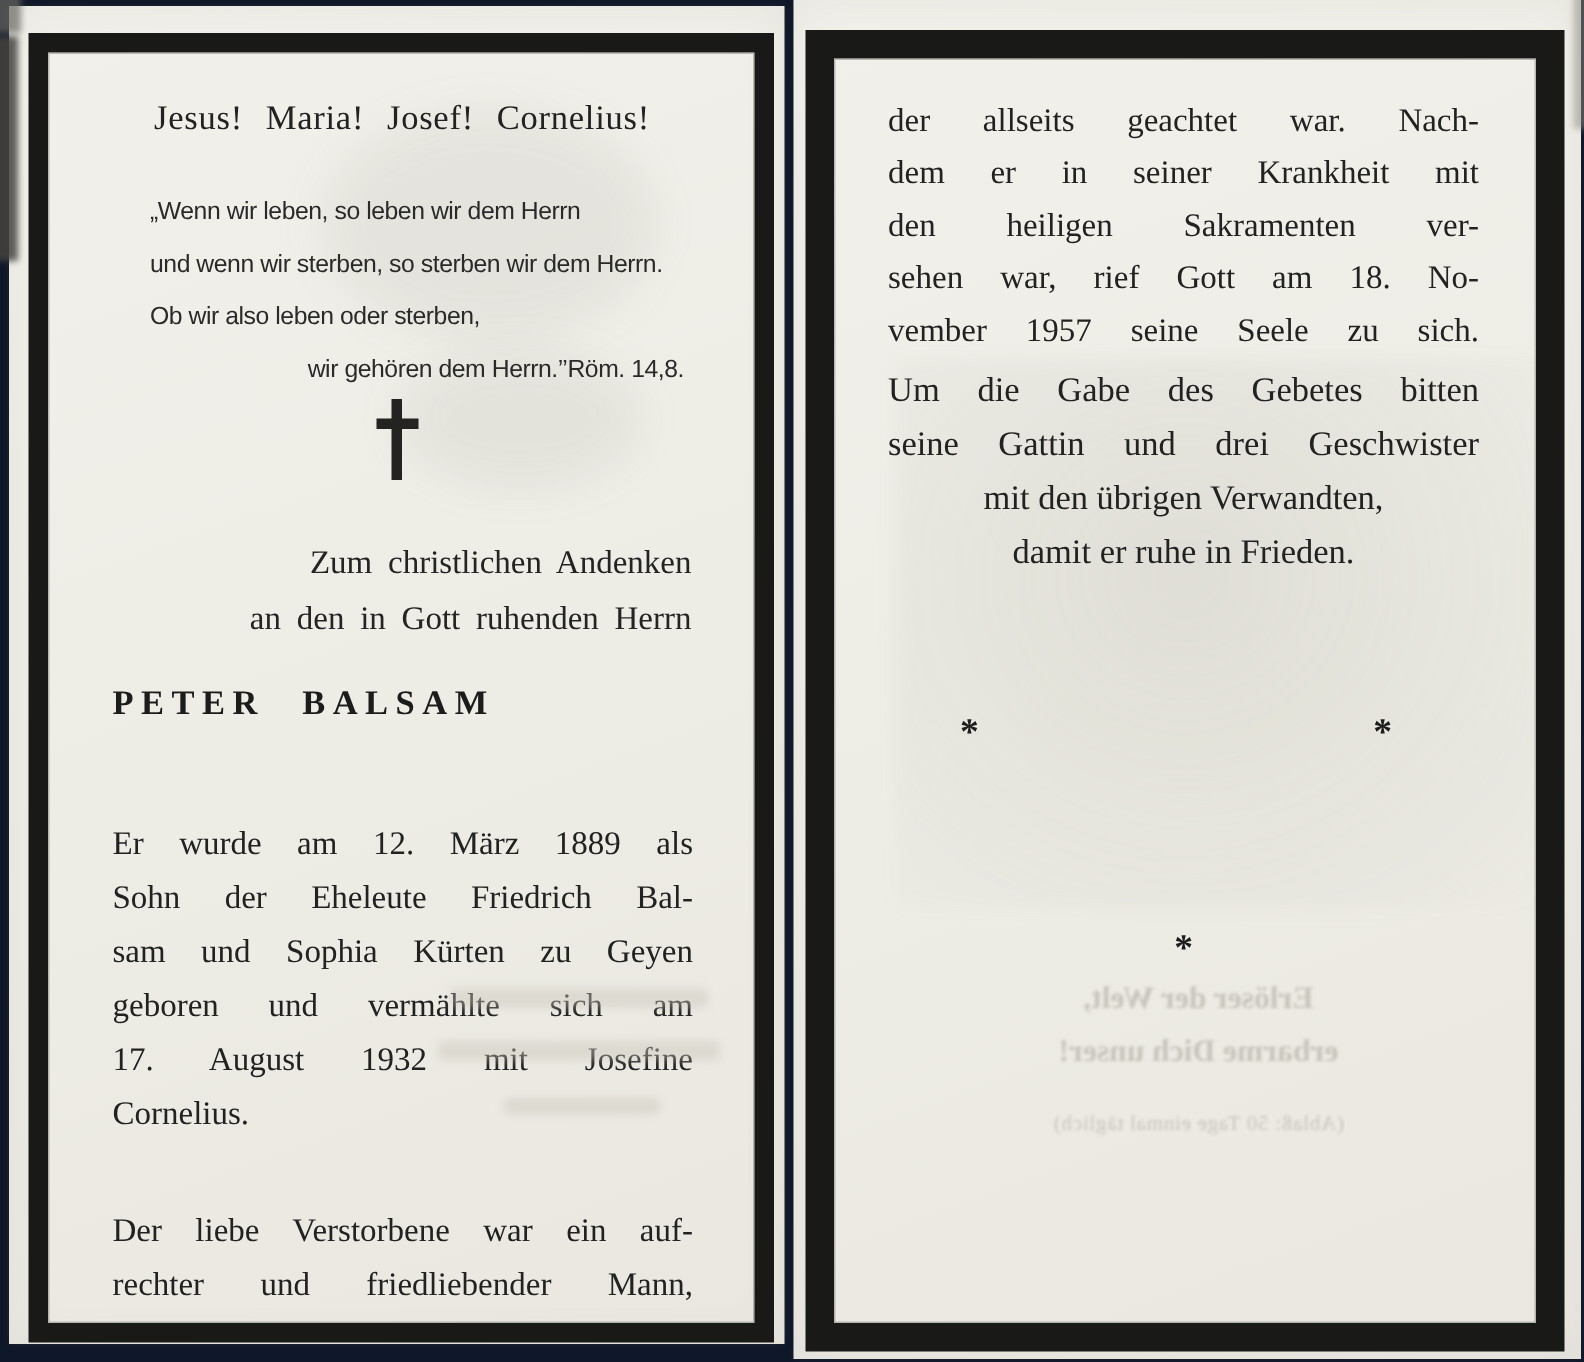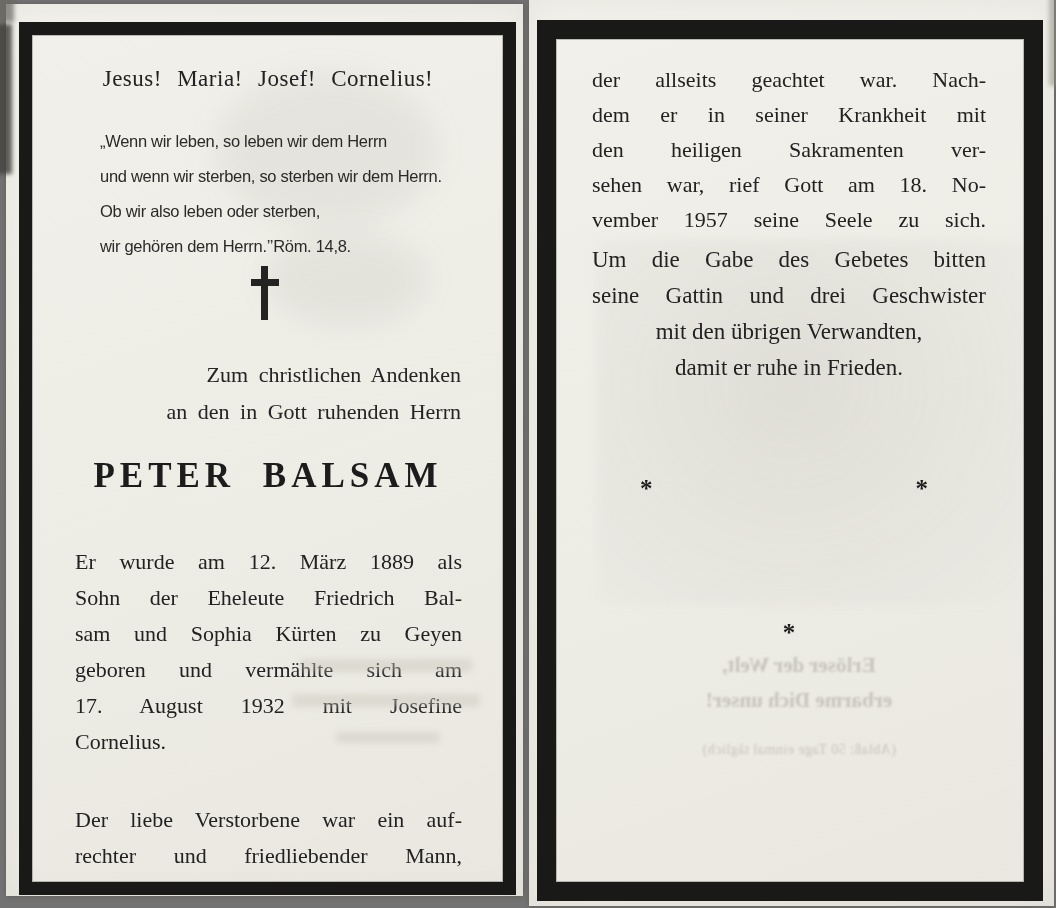--- a/index.html
+++ b/index.html
@@ -2,21 +2,21 @@
 <html><head>
 <meta charset="utf-8">
 <style>
   html, body { margin: 0; padding: 0; background: #dddbd4; }
   * { box-sizing: border-box; }
 
   .scan {
     position: relative;
     width: 1056px;
     height: 908px;
-    background: #737373;
+    background: #0f172a;
     overflow: hidden;
     font-family: "Liberation Serif", serif;
     color: #1e1e1e;
   }
 
   
   .card {
     position: absolute;
     background: linear-gradient(160deg, #f1f0ea 0%, #edece5 55%, #e9e7e0 100%);
     box-shadow: 0 0 5px rgba(60,58,50,0.35), inset 0 0 30px rgba(120,115,100,0.08);
@@ -40,21 +40,21 @@
     font-size: 23px; letter-spacing: 0.5px; word-spacing: 9px;
     color: #222;
   }
   .quote {
     position: absolute; left: 94px; top: 120px; width: 356px;
     font-family: "Liberation Sans", sans-serif;
     font-size: 16.5px; letter-spacing: -0.3px;
     line-height: 35px; color: #2a2a2a;
   }
   .quote div { white-space: nowrap; }
-  .quote-lastline { display: flex; justify-content: flex-start; }
+  .quote-lastline { display: flex; justify-content: flex-end; }
 
   .cross {
     position: absolute; left: 0; top: 262px; width: 100%; height: 56px;
   }
   .cross .v {
     position: absolute; left: 50%; top: 0; margin-left: -4px;
     width: 7px; height: 54px; background: #232322;
   }
   .cross .h {
     position: absolute; left: 50%; top: 13px; margin-left: -14px;
@@ -63,22 +63,22 @@
 
   .dedication {
     position: absolute; left: 69px; top: 352px; width: 386px;
     text-align: right; font-size: 22px; line-height: 37px;
     word-spacing: 5px; color: #242424;
   }
   .dedication div { white-space: nowrap; }
 
   .deceased-name {
     position: absolute; left: 69px; top: 452px; width: 386px;
-    text-align: center; white-space: nowrap;
-    font-size: 35px; font-weight: bold;
+    text-align: left; white-space: nowrap;
+    font-size: 23px; font-weight: bold;
     letter-spacing: 5px; word-spacing: 14px; color: #1c1c1c;
   }
 
   .bio { position: absolute; left: 69px; width: 387px; font-size: 22px; line-height: 36px; color: #222; }
   .bio div { text-align: justify; text-align-last: justify; }
   .bio div:last-child { text-align-last: left; }
   .bio1 { top: 540px; }
   .bio2 { top: 758px; margin-top: 40px; }
   .bio2 div:last-child { text-align-last: justify; }
 

